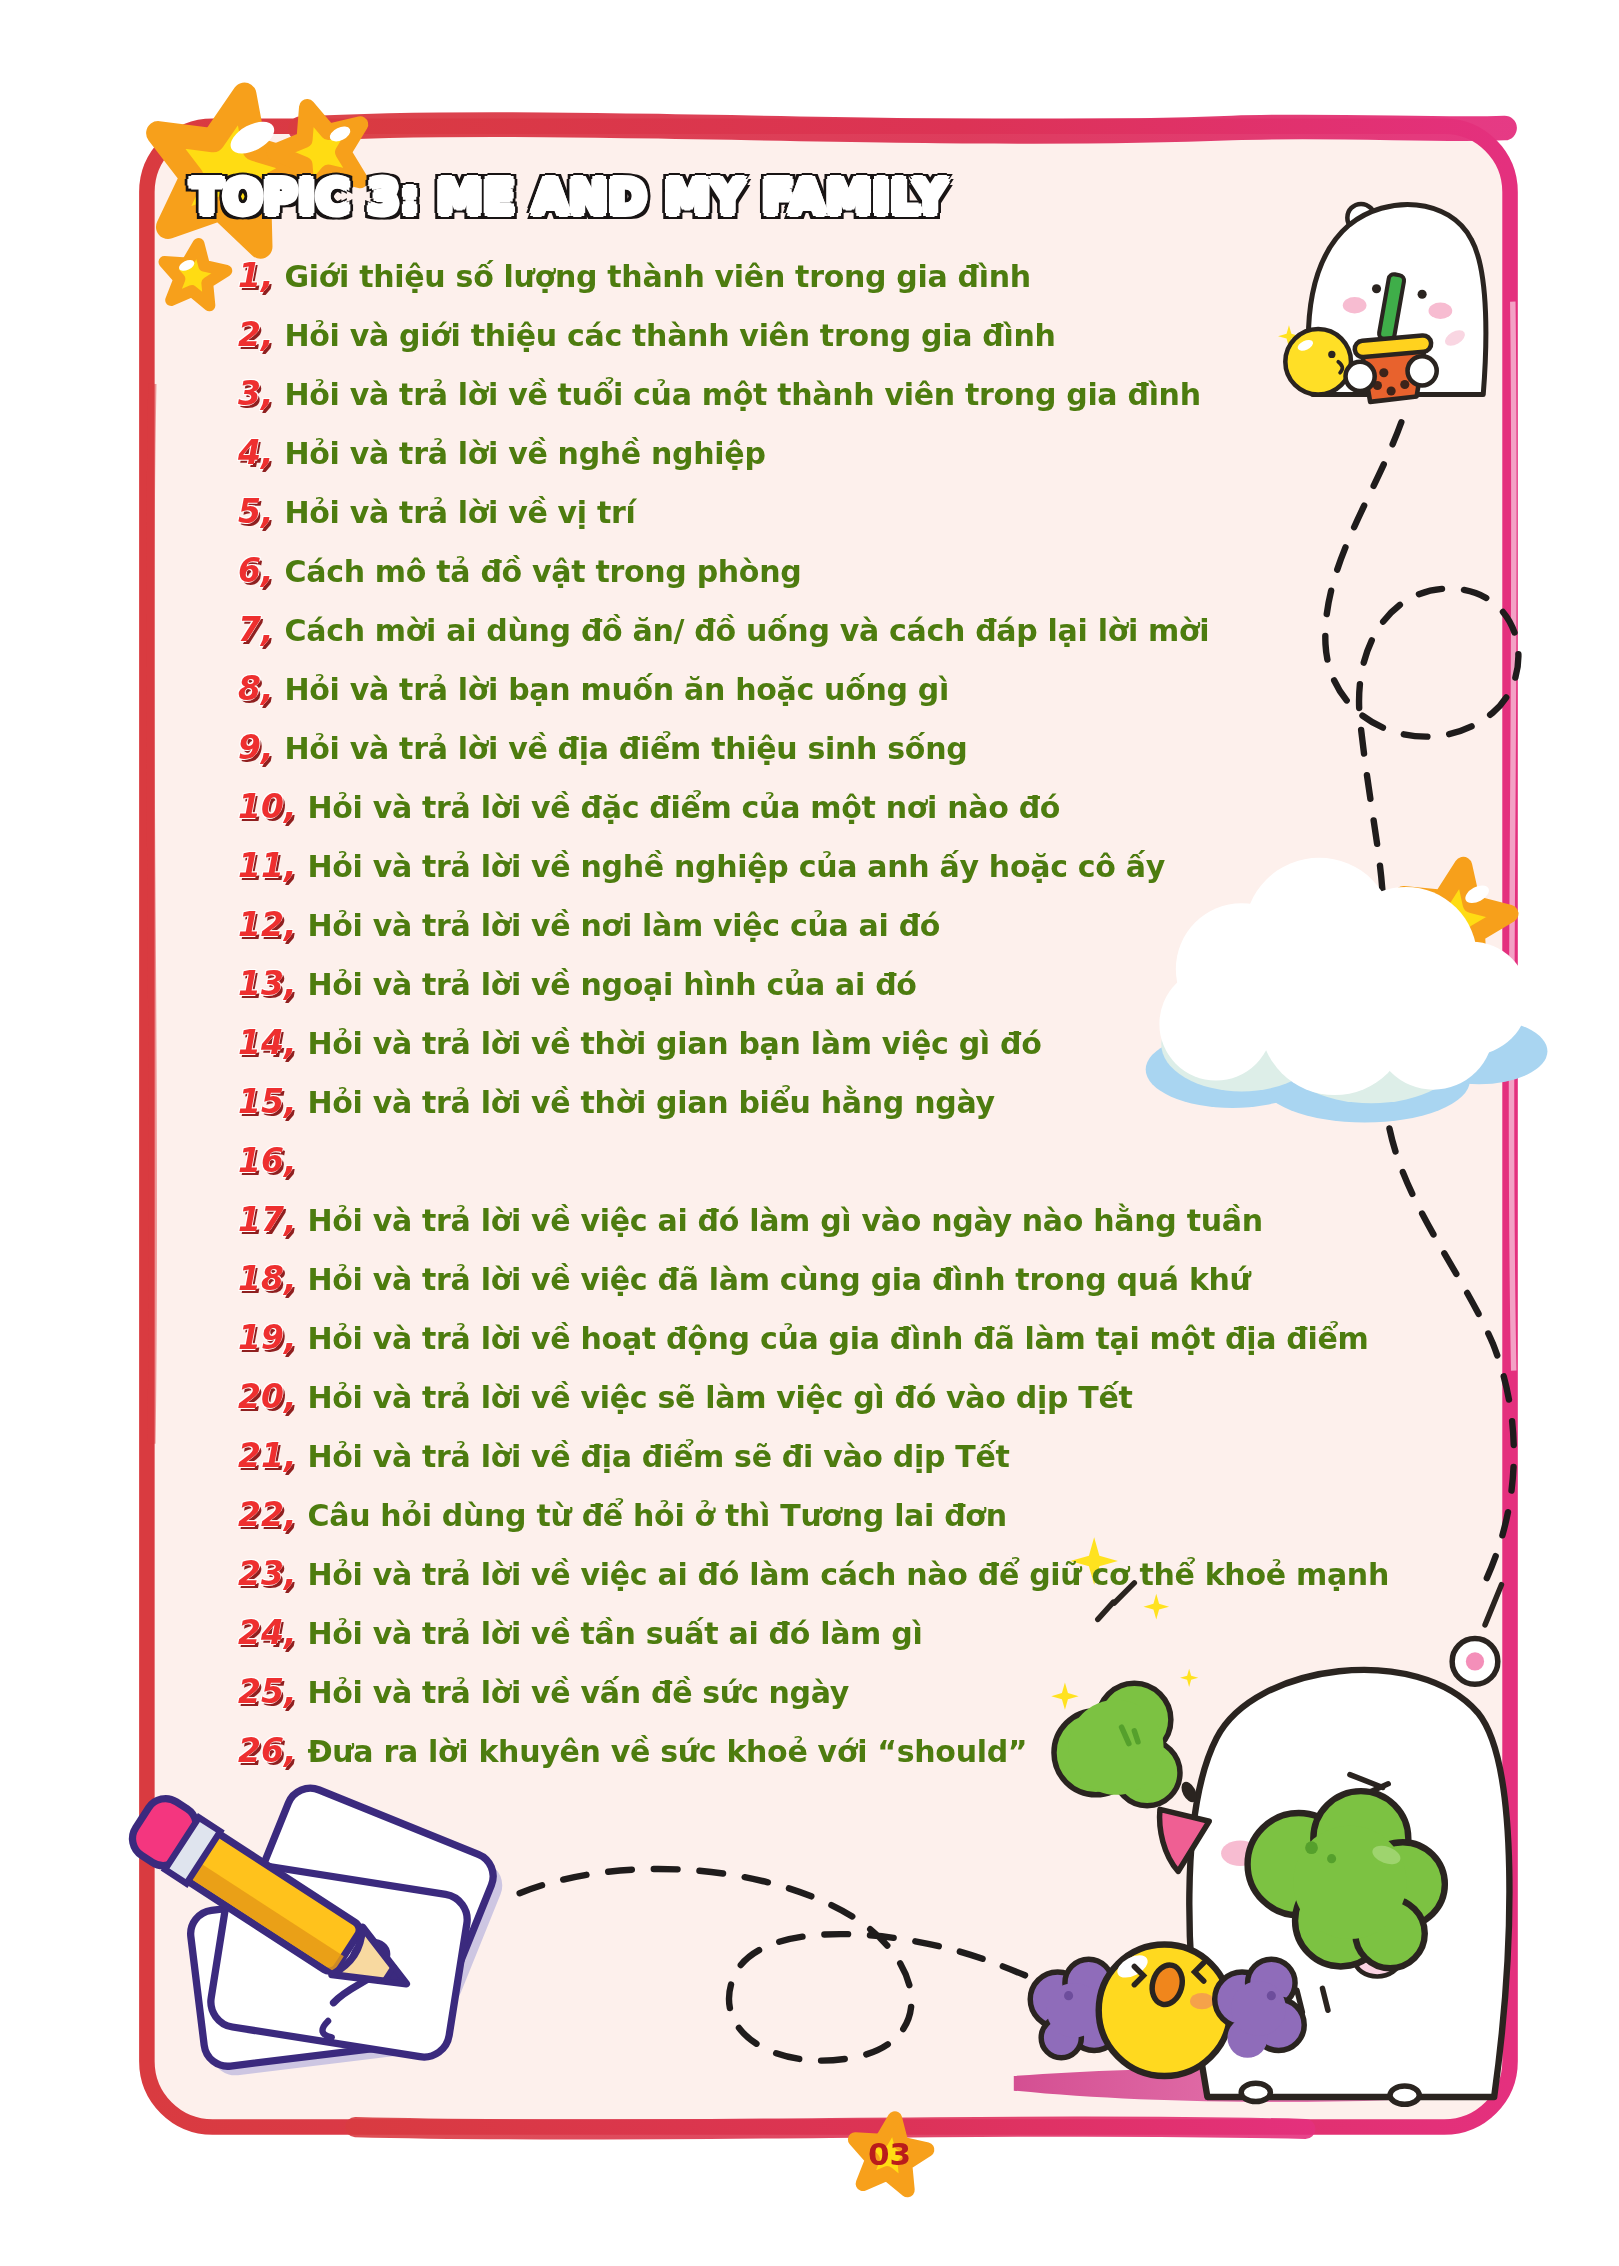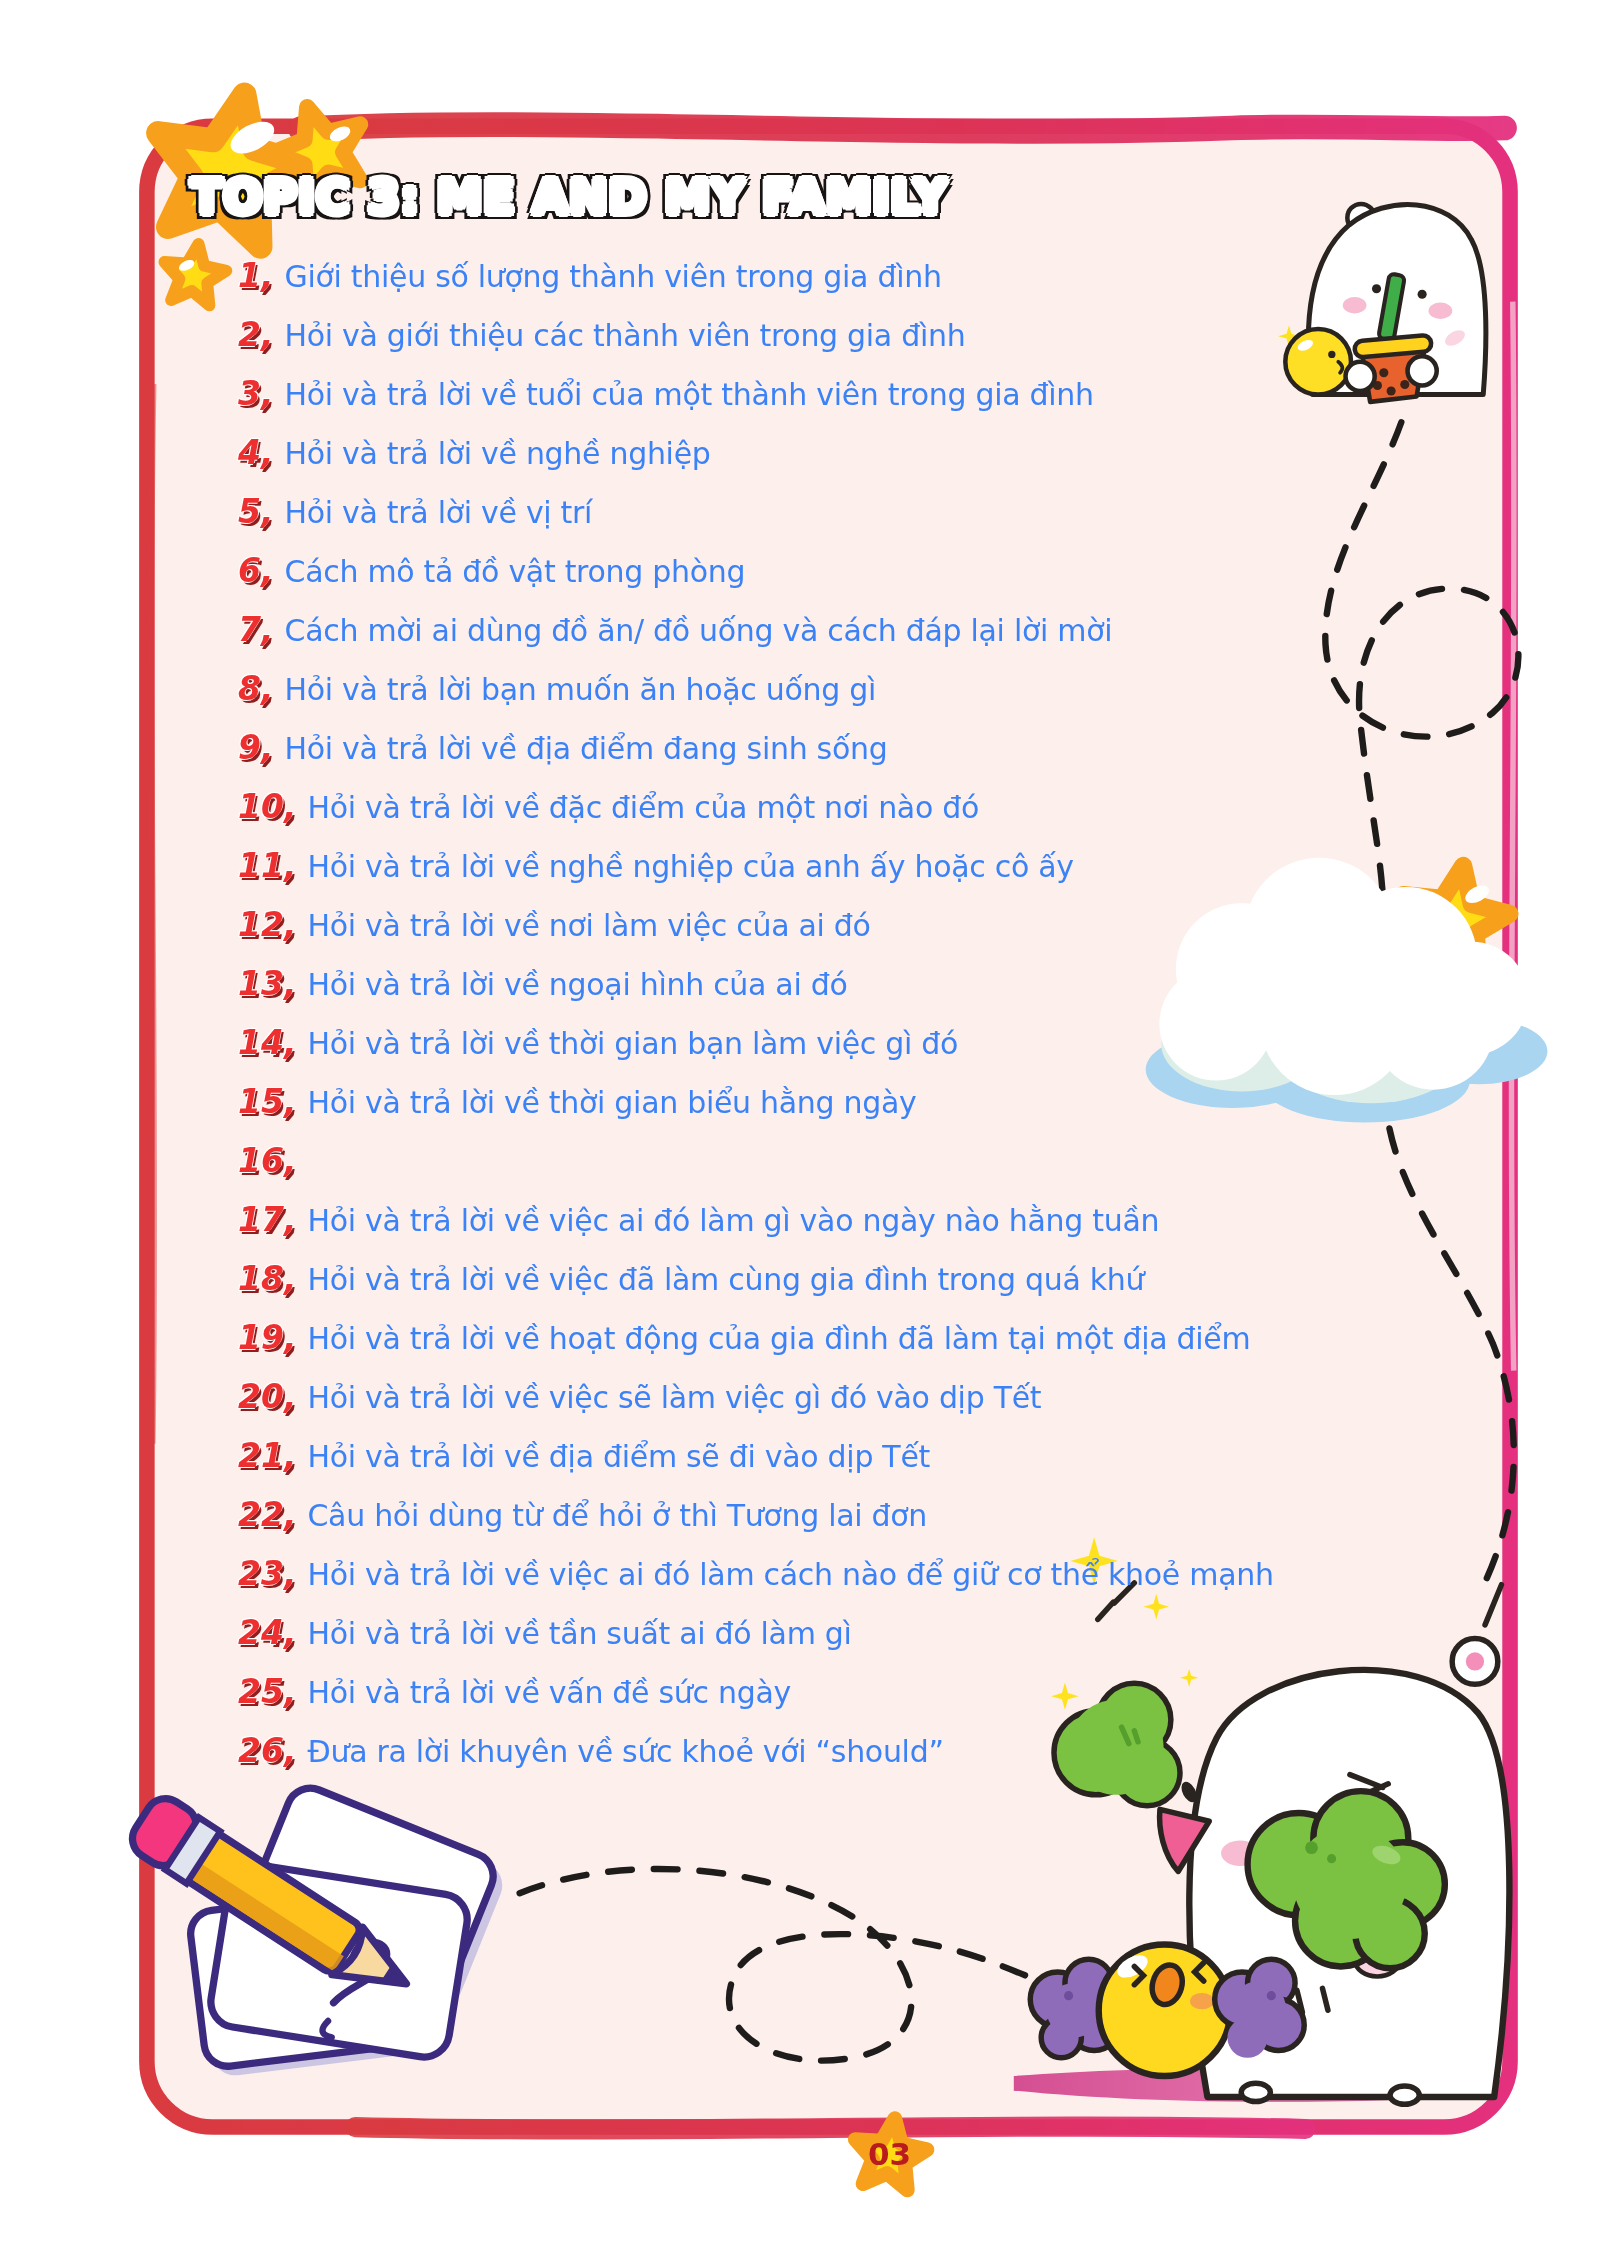--- a/index.html
+++ b/index.html
@@ -23,21 +23,21 @@
       -6.4px 0 0 #181414,6.4px 0 0 #181414,0 -6.4px 0 #181414,0 6.4px 0 #181414;
   }
 
   
   .toc{position:absolute;left:230px;top:256px;}
   .toc-item{height:59px;display:flex;align-items:baseline;gap:11px;}
   .num{
     font-style:italic;font-weight:700;font-size:33px;color:#ee2f2f;
     text-shadow:-0.9px -0.9px 0 #fff,0.9px -0.9px 0 #fff,-0.9px 0.9px 0 #fff,2.3px 2.7px 0 #8f1f1f;
   }
-  .txt{font-size:30px;font-weight:400;color:#3b82f6;letter-spacing:-0.3px;white-space:nowrap;}
+  .txt{font-size:30px;font-weight:700;color:#4d7c0f;letter-spacing:-0.3px;white-space:nowrap;}
 
   
   .page-badge{position:absolute;left:836px;top:2118px;width:91px;height:82px;}
   .page-badge .label{
     position:absolute;left:0;top:18.3px;width:91px;text-align:center;
     font-size:31px;font-weight:700;color:#b91c1c;
   }
 </style>
 </head>
 <body>
@@ -278,21 +278,21 @@
         <span class="txt">Cách mời ai dùng đồ ăn/ đồ uống và cách đáp lại lời mời</span>
       </div>
 
       <div class="toc-item">
         <span class="num">8,</span>
         <span class="txt">Hỏi và trả lời bạn muốn ăn hoặc uống gì</span>
       </div>
 
       <div class="toc-item">
         <span class="num">9,</span>
-        <span class="txt">Hỏi và trả lời về địa điểm đang sinh sống</span>
+        <span class="txt">Hỏi và trả lời về địa điểm thiệu sinh sống</span>
       </div>
 
       <div class="toc-item">
         <span class="num">10,</span>
         <span class="txt">Hỏi và trả lời về đặc điểm của một nơi nào đó</span>
       </div>
 
       <div class="toc-item">
         <span class="num">11,</span>
         <span class="txt">Hỏi và trả lời về nghề nghiệp của anh ấy hoặc cô ấy</span>

